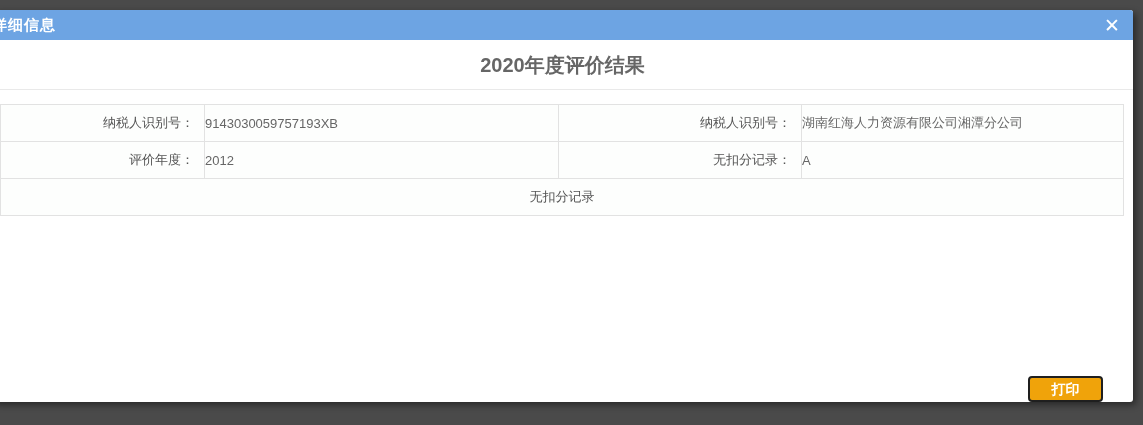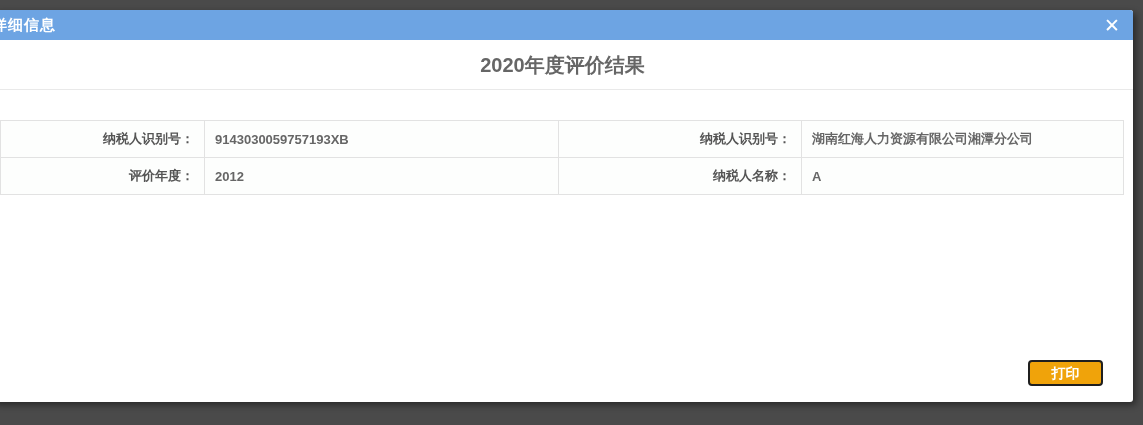--- a/index.html
+++ b/index.html
@@ -56,37 +56,37 @@
     border-bottom: 1px solid #e9e9e9;
   }
 
   table.info, table.deduction {
     border-collapse: collapse;
     table-layout: fixed;
     width: 1123px;
     margin-left: 8px;
     background: #fdfefd;
   }
-  table.info { margin-top: 30px; font-weight: bold; }
+  table.info { margin-top: 14px; }
   table.deduction { margin-top: -1px; }
   td {
     border: 1px solid #e2e2e2;
     height: 37px;
     font-size: 13px;
     color: #555555;
     overflow: hidden;
     white-space: nowrap;
   }
   td.lbl { text-align: right; padding-right: 10px; }
-  td.val { text-align: left; padding-left: 10px; color: #666666; }
+  td.val { text-align: left; color: #666666; }
   td.center { text-align: center; }
 
   .print-btn {
     position: absolute;
-    right: 30px; bottom: 16px;
+    right: 30px; bottom: 0;
     width: 75px; height: 26px;
     background: #f0a30a;
     border: 2px solid #1f1f1f;
     border-radius: 4px;
     color: #ffffff;
     font-size: 14px;
     font-weight: bold;
     font-family: "Liberation Sans", "DejaVu Sans", sans-serif;
     cursor: pointer;
     line-height: 20px;
@@ -116,31 +116,34 @@
       <tbody>
           <tr>
         <td class="lbl">纳税人识别号：</td>
         <td class="val">9143030059757193XB</td>
         <td class="lbl">纳税人识别号：</td>
         <td class="val">湖南红海人力资源有限公司湘潭分公司</td>
       </tr>
       <tr>
         <td class="lbl">评价年度：</td>
         <td class="val">2012</td>
-        <td class="lbl">纳税人名称：</td>
+        <td class="lbl">无扣分记录：</td>
         <td class="val">A</td>
       </tr>
     </tbody>
       </table>
 
     <table class="deduction">
       <colgroup>
         <col style="width:390px">
           <col style="width:305px">
           <col style="width:428px">
       </colgroup>
       <tbody>
+      <tr>
+        <td class="center" colspan="3">无扣分记录</td>
+      </tr>
     </tbody>
       </table>
 
     <button class="print-btn">打印</button>
   </div>
 </div>
 
 </body></html>

